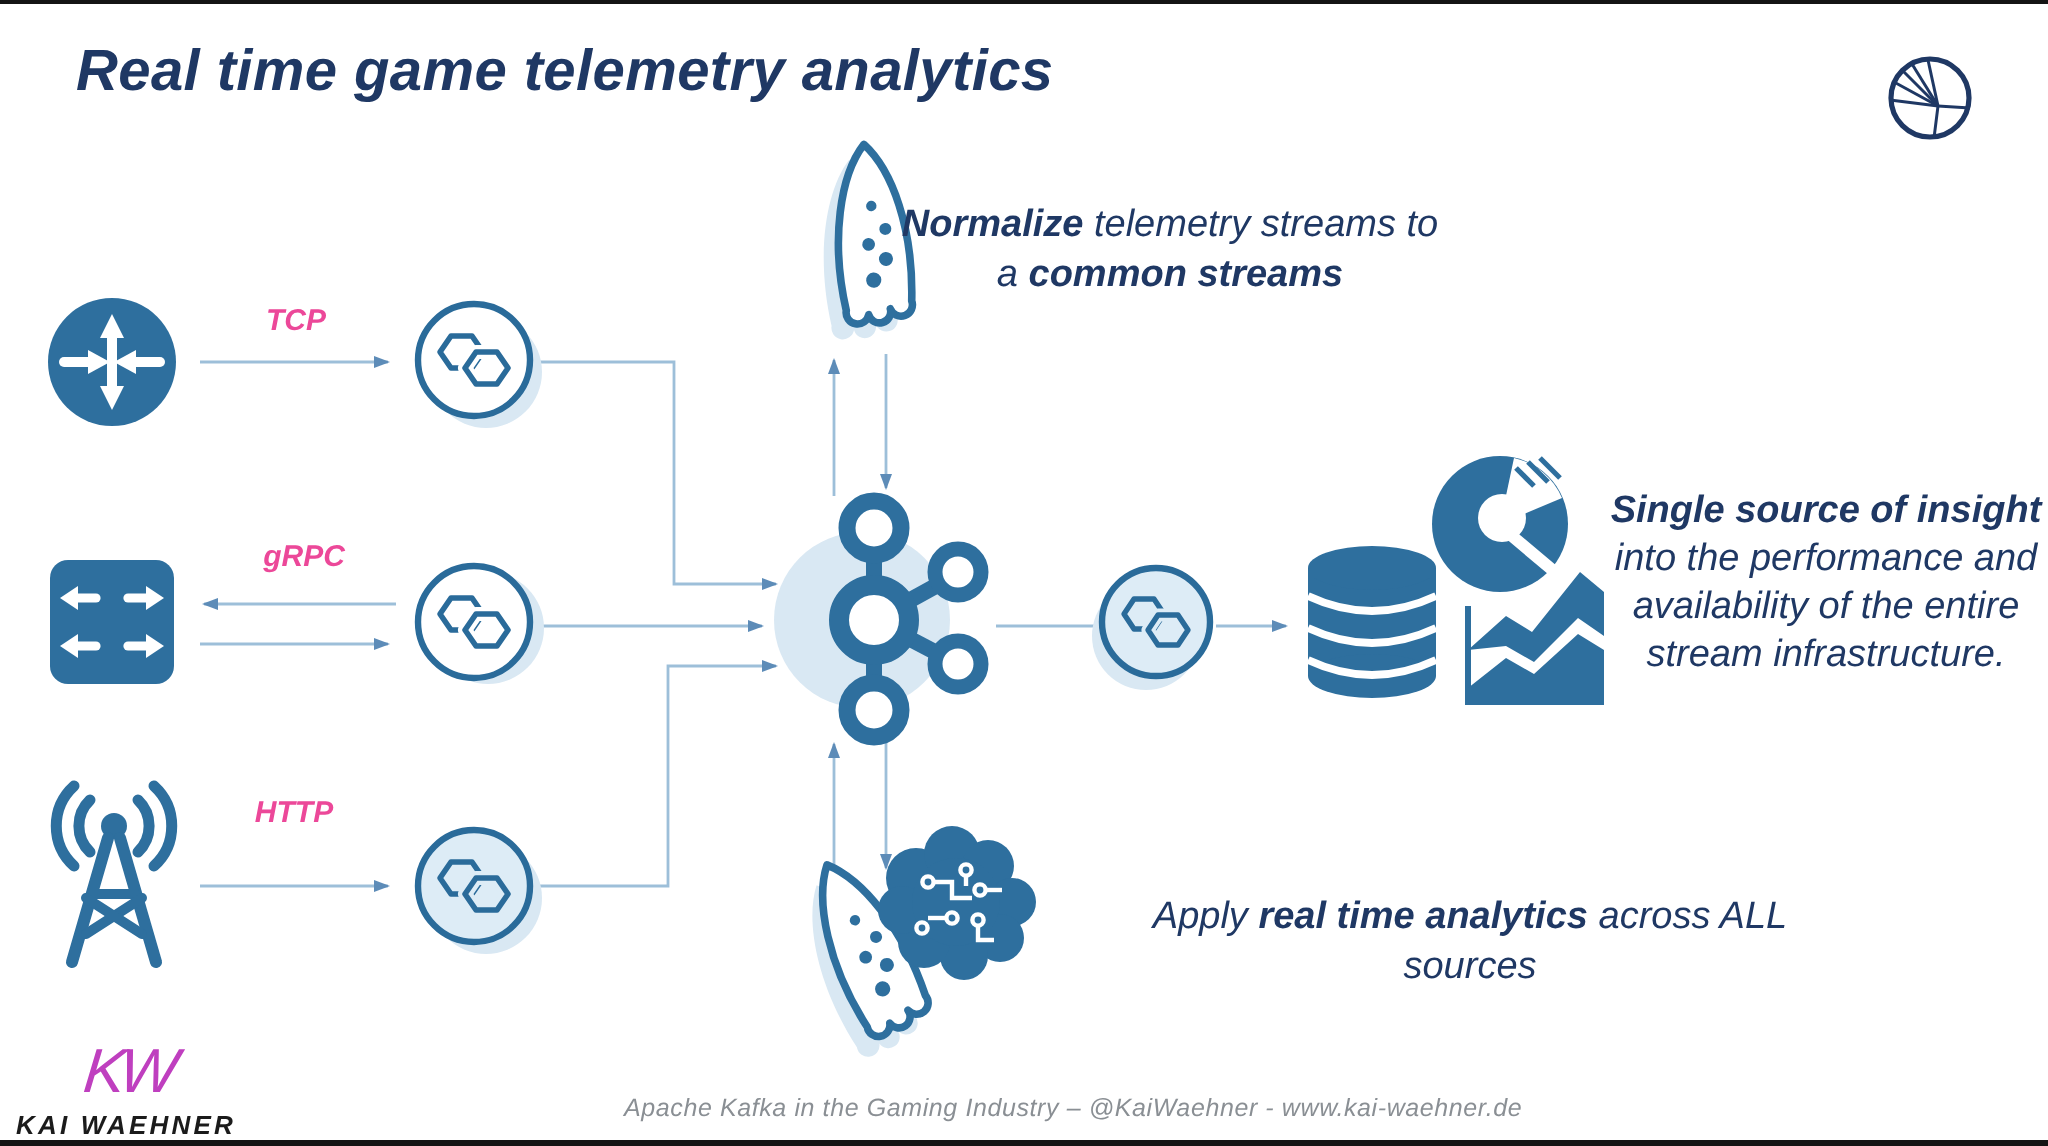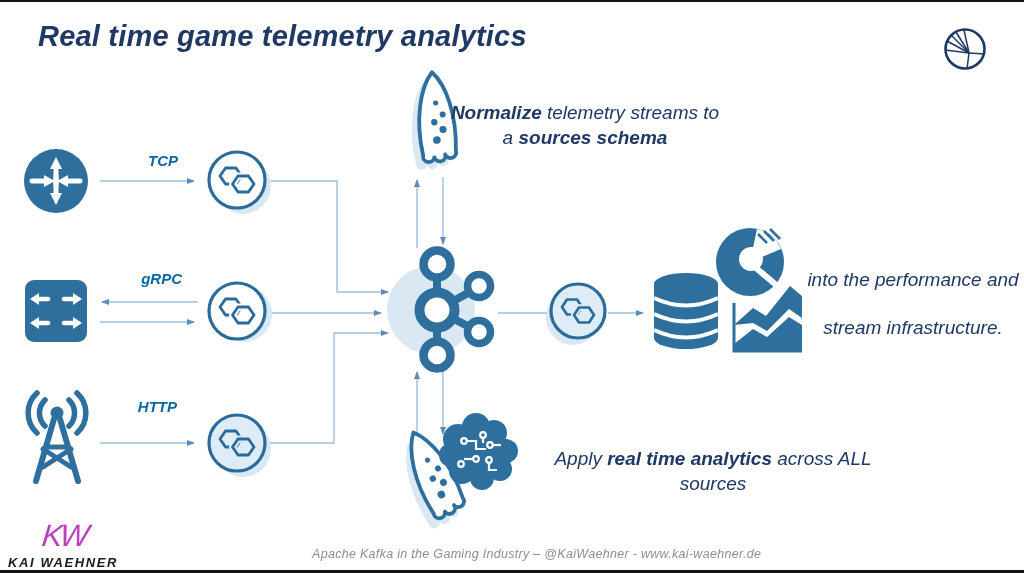--- a/index.html
+++ b/index.html
@@ -3,21 +3,21 @@
 <meta charset="utf-8">
 <style>
   html,body{margin:0;padding:0;background:#e8e8e8;}
   .slide{position:relative;width:1024px;height:573px;background:#ffffff;
          font-family:"Liberation Sans",sans-serif;overflow:hidden;margin:0 auto;font-style:italic;}
   .topline{position:absolute;top:0;left:0;width:100%;height:2px;background:#141414;}
   .bottombar{position:absolute;bottom:0;left:0;width:100%;height:3px;background:#141414;}
   .title{position:absolute;left:38px;top:20px;font-size:29px;font-weight:800;
          color:#1f3864;letter-spacing:.2px;}
   .svglayer{position:absolute;inset:0;}
-  .label{position:absolute;color:#0369a1;font-size:15px;font-weight:600;text-align:right;}
+  .label{position:absolute;color:#ec4899;font-size:15px;font-weight:600;text-align:center;}
   .note{position:absolute;color:#1f3864;font-size:19px;line-height:25px;text-align:center;}
   .note b{font-weight:700;}
   .footer{position:absolute;left:312px;top:547px;width:600px;
           color:#8a8f94;font-size:12.5px;letter-spacing:.3px;}
   .kw-mono{position:absolute;left:42px;top:518px;font-size:31px;font-weight:400;
            color:#bf3fbf;letter-spacing:-3px;transform:skewX(-6deg);}
   .kw-name{position:absolute;left:8px;top:555px;font-size:13px;font-weight:700;
            color:#1b1b1b;letter-spacing:1.6px;}
 </style>
 </head>
@@ -246,31 +246,31 @@
       </g>
     </g>
   </svg>
 
   <div class="label" style="left:118px;top:152px;width:60px;">TCP</div>
   <div class="label" style="left:122px;top:270px;width:60px;">gRPC</div>
   <div class="label" style="left:117px;top:398px;width:60px;">HTTP</div>
 
   <div class="note" style="left:434px;top:100px;width:302px;">
     <b>Normalize</b><span> telemetry streams to</span><br>
-    <span>a </span><b>sources schema</b>
+    <span>a </span><b>common streams</b>
   </div>
 
-  <div class="note" style="left:537px;top:446px;width:352px;">
+  <div class="note" style="left:559px;top:446px;width:352px;">
     <span>Apply </span><b>real time analytics</b><span> across ALL sources</span><br>
   </div>
 
   <div class="note" style="left:802px;top:244px;width:222px;line-height:24px;">
-    <br>
+    <b>Single source of insight</b><br>
     <span>into the performance and</span><br>
-    <br>
+    <span>availability of the entire</span><br>
     <span>stream infrastructure.</span>
   </div>
 
   <div class="footer">Apache Kafka in the Gaming Industry – @KaiWaehner - www.kai-waehner.de</div>
 
   <div class="kw-mono">KW</div>
   <div class="kw-name">KAI WAEHNER</div>
 
   <div class="bottombar"></div>
 </div>

